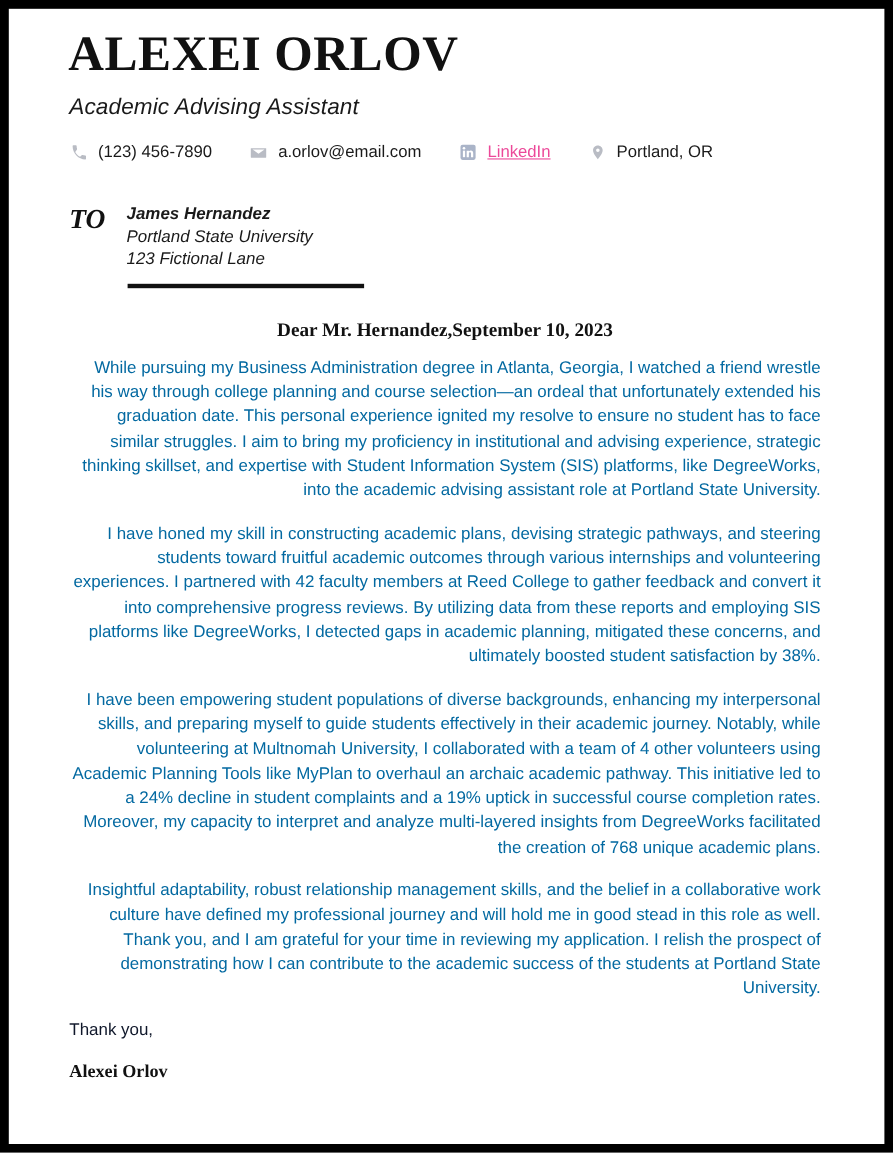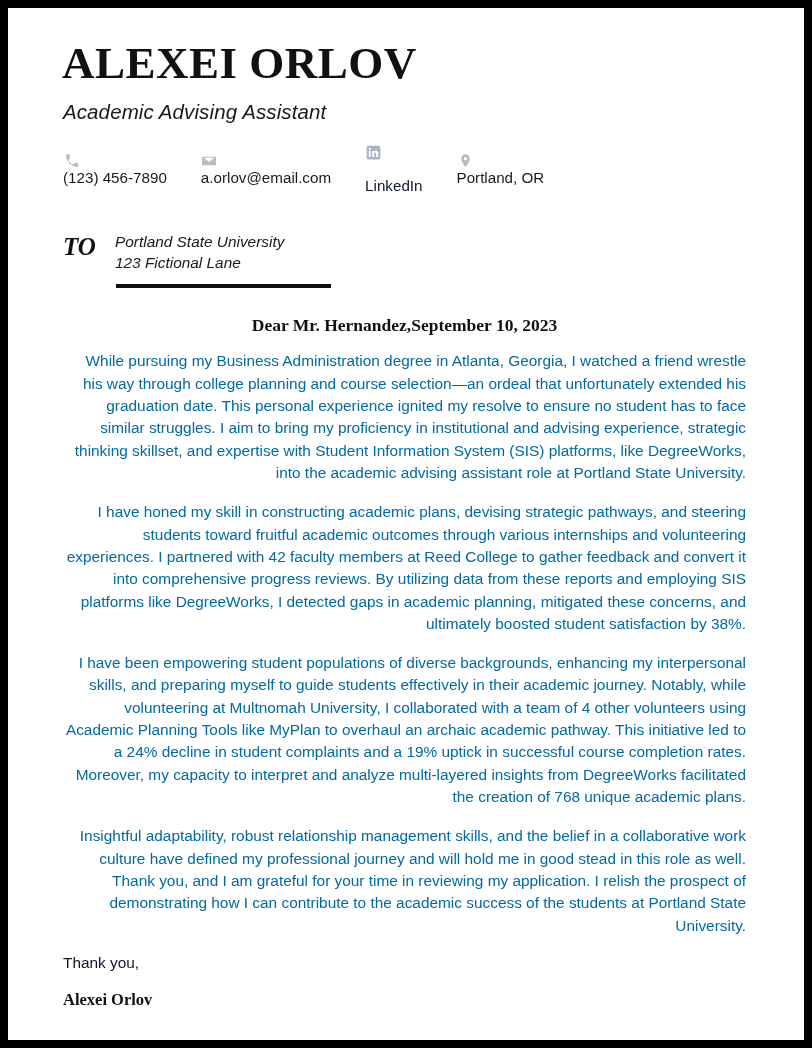--- a/index.html
+++ b/index.html
@@ -16,21 +16,21 @@
   .page-frame {
     box-sizing: border-box;
     width: 812px;
     height: 1048px;
     border: 8px solid #000000;
     background: #ffffff;
     position: relative;
   }
   .page-inner {
     box-sizing: border-box;
-    padding: 32px 58px 0 48px;
+    padding: 18px 58px 0 48px;
     height: 100%;
   }
 
   
   .name {
     font-family: "Liberation Serif", serif;
     font-weight: 700;
     font-size: 45px;
     letter-spacing: 0.5px;
     color: #111111;
@@ -50,38 +50,37 @@
   
   .contact-row {
     display: flex;
     align-items: center;
     margin: 20px 0 0 7px;
     font-size: 15.2px;
     color: #1a1a1a;
   }
   .contact-item {
     display: flex;
-    align-items: flex-start;
+    align-items: flex-end;
     white-space: nowrap;
-    flex-direction: column;
   }
   .contact-item + .contact-item { margin-left: 34px; }
   .contact-icon {
     display: inline-flex;
     align-items: center;
     justify-content: center;
     width: 17px;
     height: 17px;
     margin-right: 9px;
     flex: none;
   }
   .contact-icon svg { display: block; }
   .contact-link {
-    color: #0f172a;
-    margin-top: 16px;
+    color: #ec4899;
+    text-decoration: underline;
   }
 
   
   .to-block {
     display: flex;
     align-items: flex-start;
     margin: 38px 0 0 7px;
     font-style: italic;
   }
   .to-label {
@@ -194,20 +193,21 @@
           </svg>
         </span>
         <span>Portland, OR</span>
       </div>
 
     </div>
 
     <div class="to-block">
       <div class="to-label">TO</div>
       <div class="to-lines">
+        <div class="recipient-name">James Hernandez</div>
         <div>Portland State University</div>
         <div>123 Fictional Lane</div>
       </div>
     </div>
     <div class="to-rule"></div>
 
     <div class="salutation-row">
       <div>Dear Mr. Hernandez,</div>
       <div>September 10, 2023</div>
     </div>

